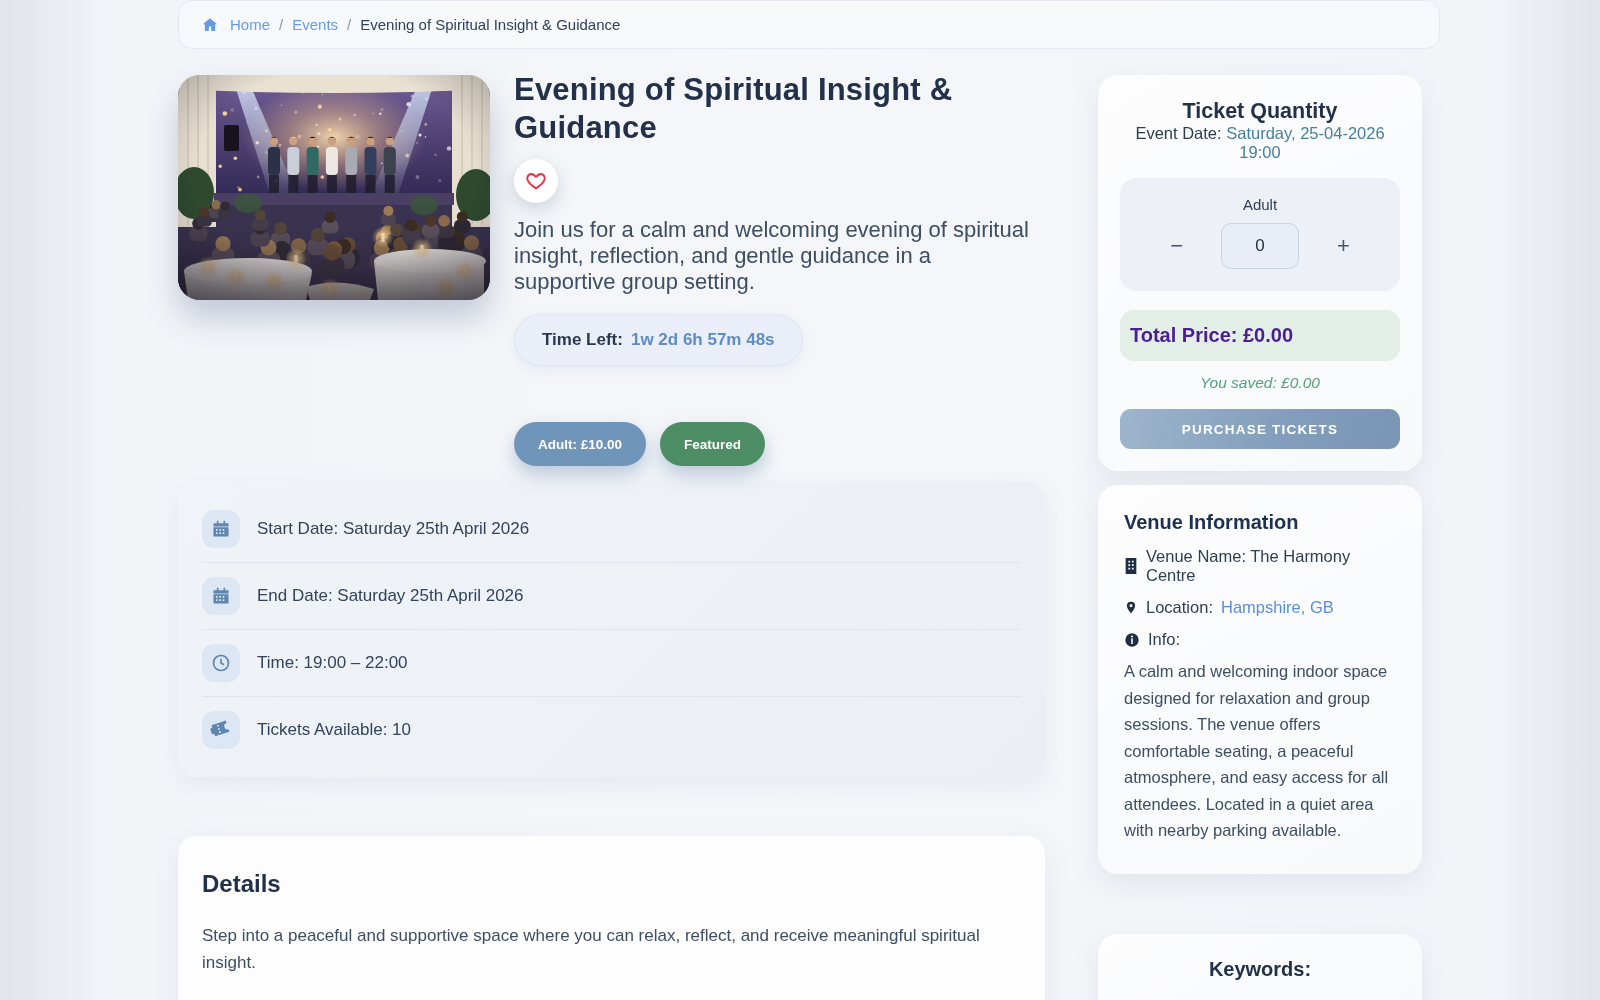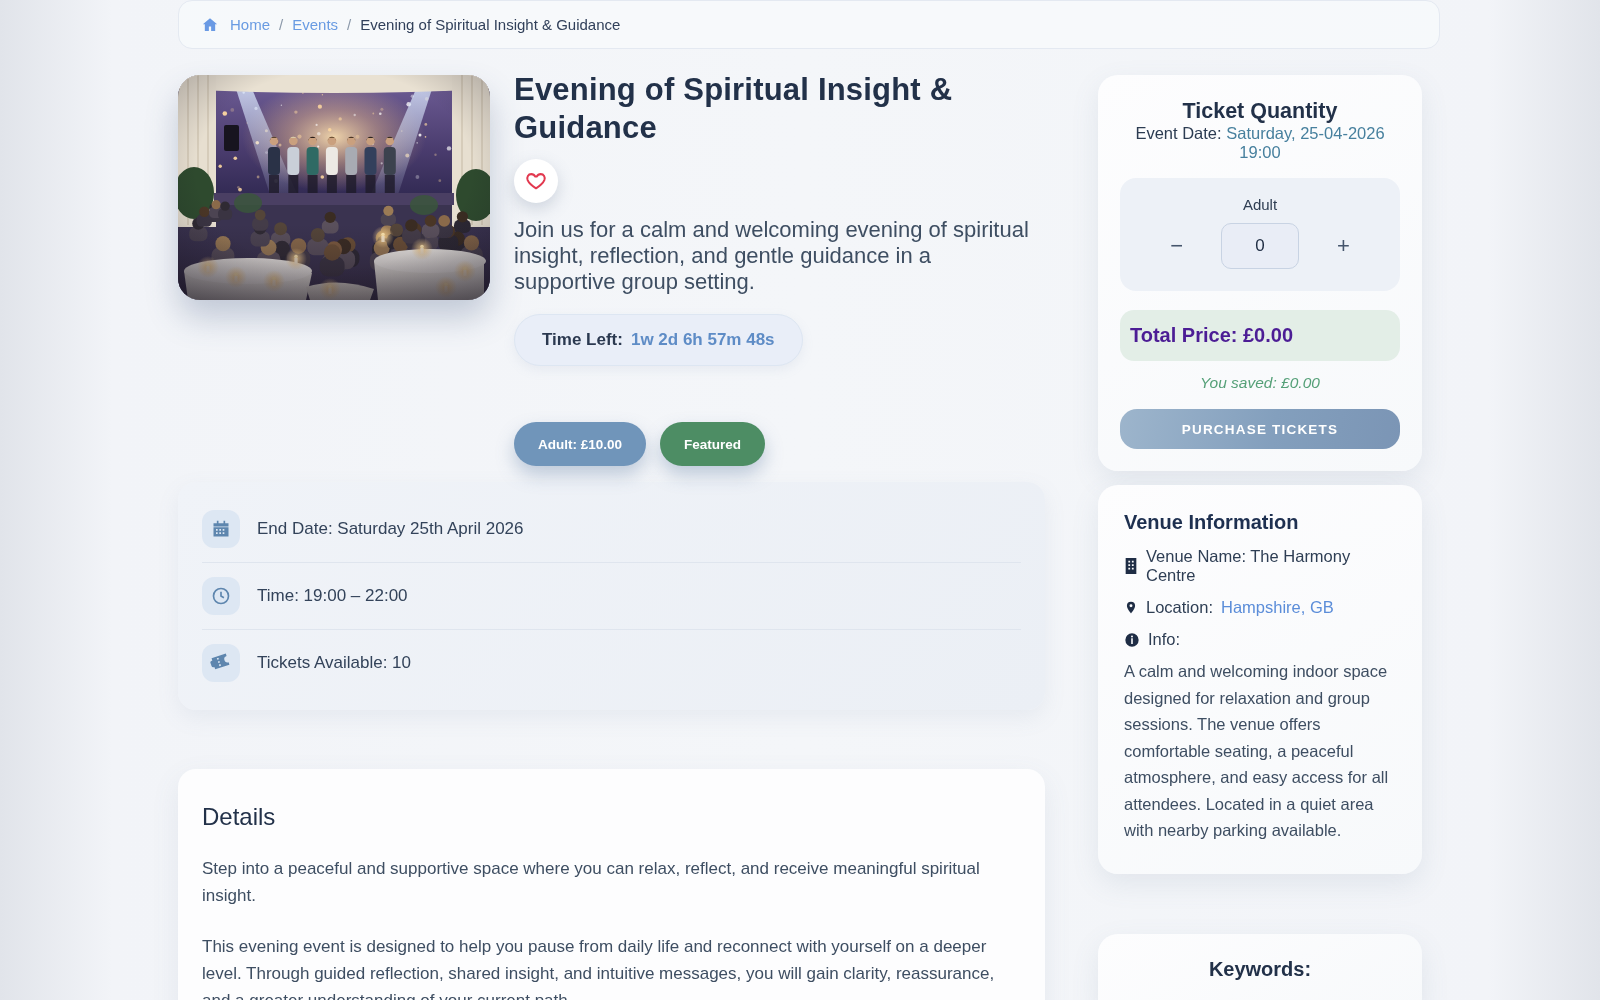--- a/index.html
+++ b/index.html
@@ -72,21 +72,21 @@
     width:38px; height:38px; border-radius:12px; flex:0 0 auto;
     background:#dde7f3; display:flex; align-items:center; justify-content:center;
   }
   .meta-text { font-size:17px; color:#33435a; }
 
   
   .details-card {
     margin-top:59px; background:#fdfdfe; border-radius:18px;
     padding:34px 24px 40px; box-shadow:0 10px 28px rgba(100,120,150,.10);
   }
-  .details-heading { font-size:24px; font-weight:400; color:#223149; }
+  .details-heading { font-size:24px; font-weight:700; color:#223149; }
   .details-card p { margin-top:24px; font-size:17px; line-height:27px; color:#3e4e62; }
 
   
   .side-card {
     background:linear-gradient(150deg,#fdfdfe,#f7f9fb);
     border-radius:20px; box-shadow:0 10px 28px rgba(100,120,150,.12);
   }
   .ticket-card { padding:24px 22px 22px; }
   .ticket-title { text-align:center; font-size:21.5px; font-weight:700; color:#223149; }
   .event-date-line { text-align:center; font-size:16.5px; color:#2c3c52; }
@@ -99,21 +99,21 @@
     width:78px; height:46px; text-align:center; font-size:17px; color:#1e2c42;
     background:#e9edf6; border:1px solid #c8d3e3; border-radius:10px;
     font-family:"Liberation Sans", sans-serif;
   }
   .total-box {
     margin-top:19px; background:#e3eee7; border-radius:14px; padding:14px 10px;
     text-align:left; font-size:20px; font-weight:700; color:#4c1d95;
   }
   .saved-line { margin-top:13px; text-align:center; font-size:15.5px; font-style:italic; color:#55a078; }
   .purchase-btn {
-    margin-top:17px; width:100%; height:40px; border:none; border-radius:17px; cursor:pointer;
+    margin-top:17px; width:100%; height:40px; border:none; border-radius:11px; cursor:pointer;
     background:linear-gradient(100deg,#9db5cc 0%,#839fbd 55%,#7b95b5 100%);
     color:#ffffff; font-size:13.5px; font-weight:700; letter-spacing:1.2px;
     font-family:"Liberation Sans", sans-serif;
   }
 
   .venue-card { margin-top:14px; padding:26px 26px 30px; }
   .venue-title { font-size:20px; font-weight:700; color:#1e3050; }
   .venue-row { margin-top:13px; font-size:16.5px; color:#2e3e54; display:flex; align-items:center; gap:8px; }
   .venue-link { color:#5b8dd9; text-decoration:none; cursor:pointer; }
   .venue-info-text { margin-top:9px; font-size:16.5px; line-height:26.5px; color:#3e4e62; }
@@ -421,20 +421,28 @@
         </div>
       </div>
 
       <div class="meta-card">
         <div class="meta-row">
           <span class="meta-icon-tile">
             <svg width="20" height="20" viewBox="0 0 24 24" fill="#5e86ae">
                 <path d="M7 2h2v3H7zM15 2h2v3h-2zM3 5h18v4H3zm0 5h18v11H3zm3 2v2h2v-2zm4 0v2h2v-2zm4 0v2h2v-2zm-8 4v2h2v-2zm4 0v2h2v-2zm4 0v2h2v-2z"></path>
               </svg>
           </span>
+          <span class="meta-text">Start Date: Saturday 25th April 2026</span>
+        </div>
+        <div class="meta-row">
+          <span class="meta-icon-tile">
+            <svg width="20" height="20" viewBox="0 0 24 24" fill="#5e86ae">
+                <path d="M7 2h2v3H7zM15 2h2v3h-2zM3 5h18v4H3zm0 5h18v11H3zm3 2v2h2v-2zm4 0v2h2v-2zm4 0v2h2v-2zm-8 4v2h2v-2zm4 0v2h2v-2zm4 0v2h2v-2z"></path>
+              </svg>
+          </span>
           <span class="meta-text">End Date: Saturday 25th April 2026</span>
         </div>
         <div class="meta-row">
           <span class="meta-icon-tile">
             <svg width="20" height="20" viewBox="0 0 24 24" fill="none" stroke="#5e86ae" stroke-width="2">
                 <circle cx="12" cy="12" r="9"></circle>
                 <path d="M12 7v5l3.5 2"></path>
               </svg>
           </span>
           <span class="meta-text">Time: 19:00 – 22:00</span>

